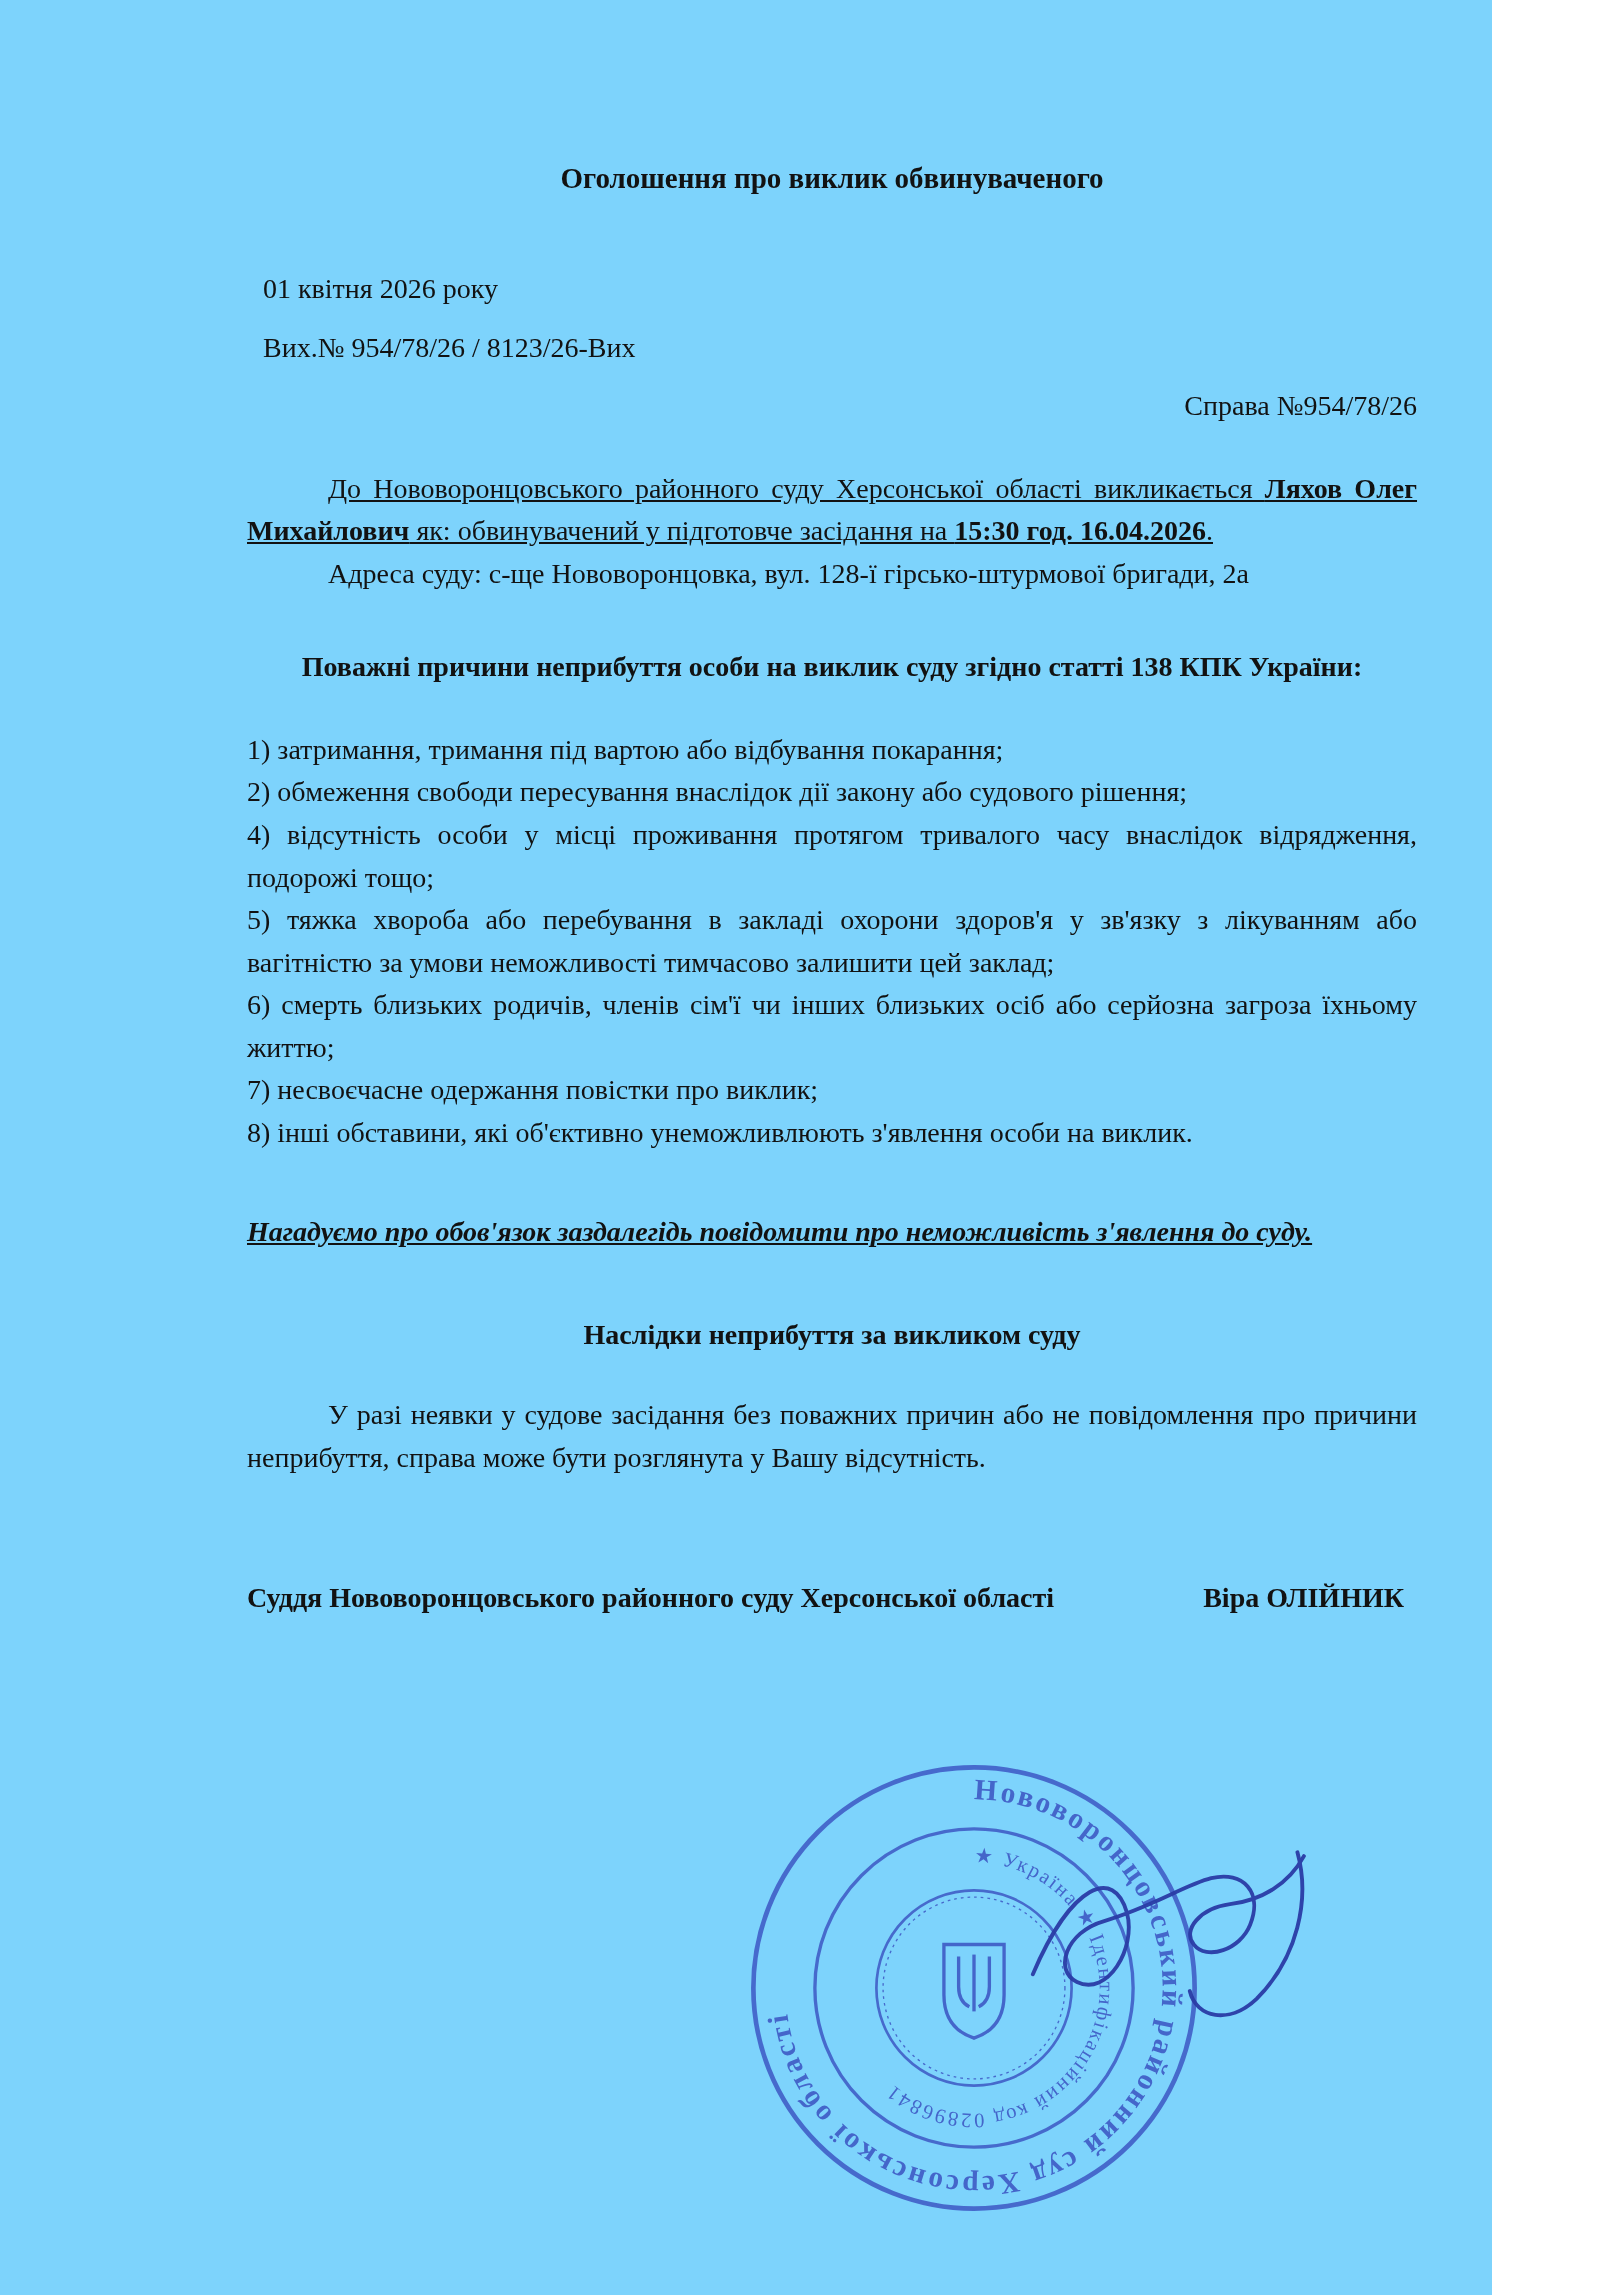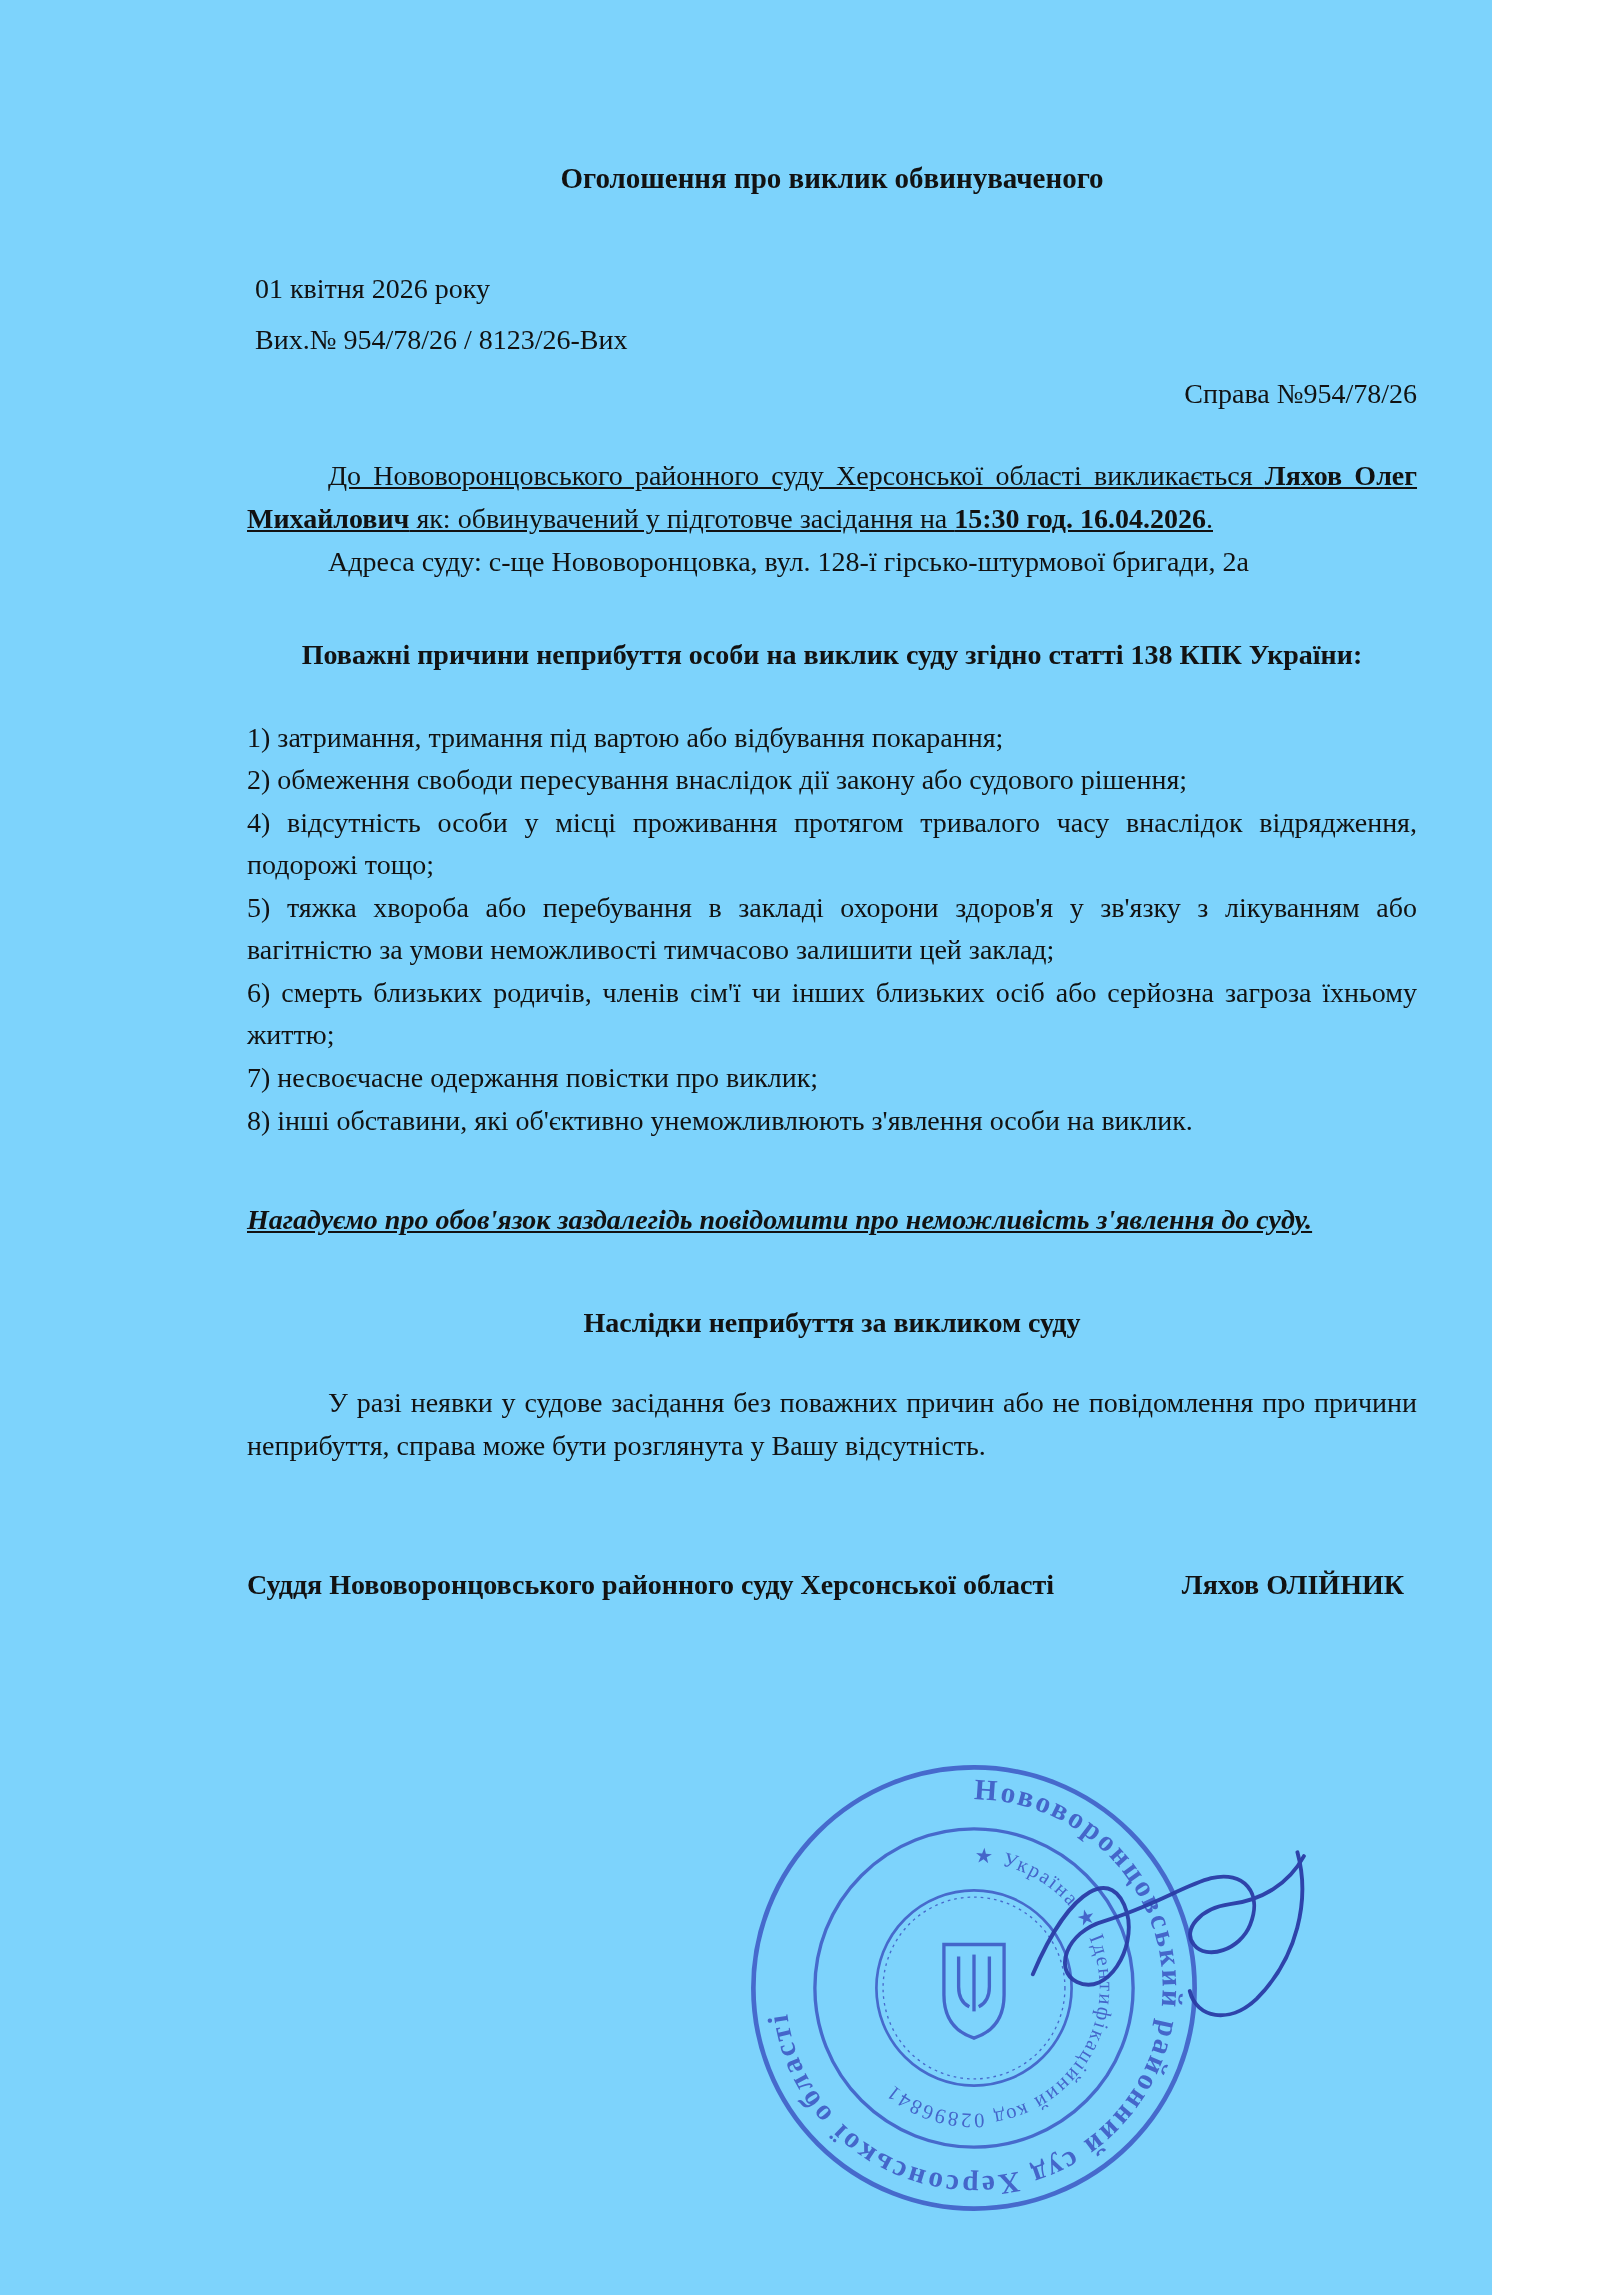--- a/index.html
+++ b/index.html
@@ -16,21 +16,21 @@
     padding: 156px 75px 0 247px;
     font-size: 28px;
     line-height: 1.52;
   }
   .doc-title {
     text-align: center;
     font-weight: bold;
     font-size: 29px;
     margin: 0 0 68px 0;
   }
-  .plain-line { margin: 8px; }
+  .plain-line { margin: 16px; }
   .case-line {
     text-align: right;
     margin: 11.7px 0 0 0;
   }
   .summons-par {
     margin: 40px 0 0 0;
     text-align: justify;
     text-indent: 81px;
     text-decoration: underline;
   }
@@ -153,21 +153,21 @@
     </div>
 
     <p class="reminder">Нагадуємо про обов'язок заздалегідь повідомити про неможливість з'явлення до суду.</p>
 
     <p class="consequences-heading">Наслідки неприбуття за викликом суду</p>
 
     <p class="consequences-par">У разі неявки у судове засідання без поважних причин або не повідомлення про причини неприбуття, справа може бути розглянута у Вашу відсутність.</p>
 
     <div class="judge-row">
       <div class="judge-title">Суддя Нововоронцовського районного суду Херсонської області</div>
-      <div class="judge-name">Ляхов ОЛІЙНИК</div>
+      <div class="judge-name">Віра ОЛІЙНИК</div>
     </div>
 
   </div>
 
   <div class="stamp-wrap">
     <svg viewBox="0 0 700 700" width="468" height="468">
       <g stroke="#3b53c2" fill="none" opacity="0.82">
         <circle cx="350" cy="350" r="330" stroke-width="7"></circle>
         <circle cx="350" cy="350" r="238" stroke-width="5"></circle>
         <circle cx="350" cy="350" r="146" stroke-width="4"></circle>

